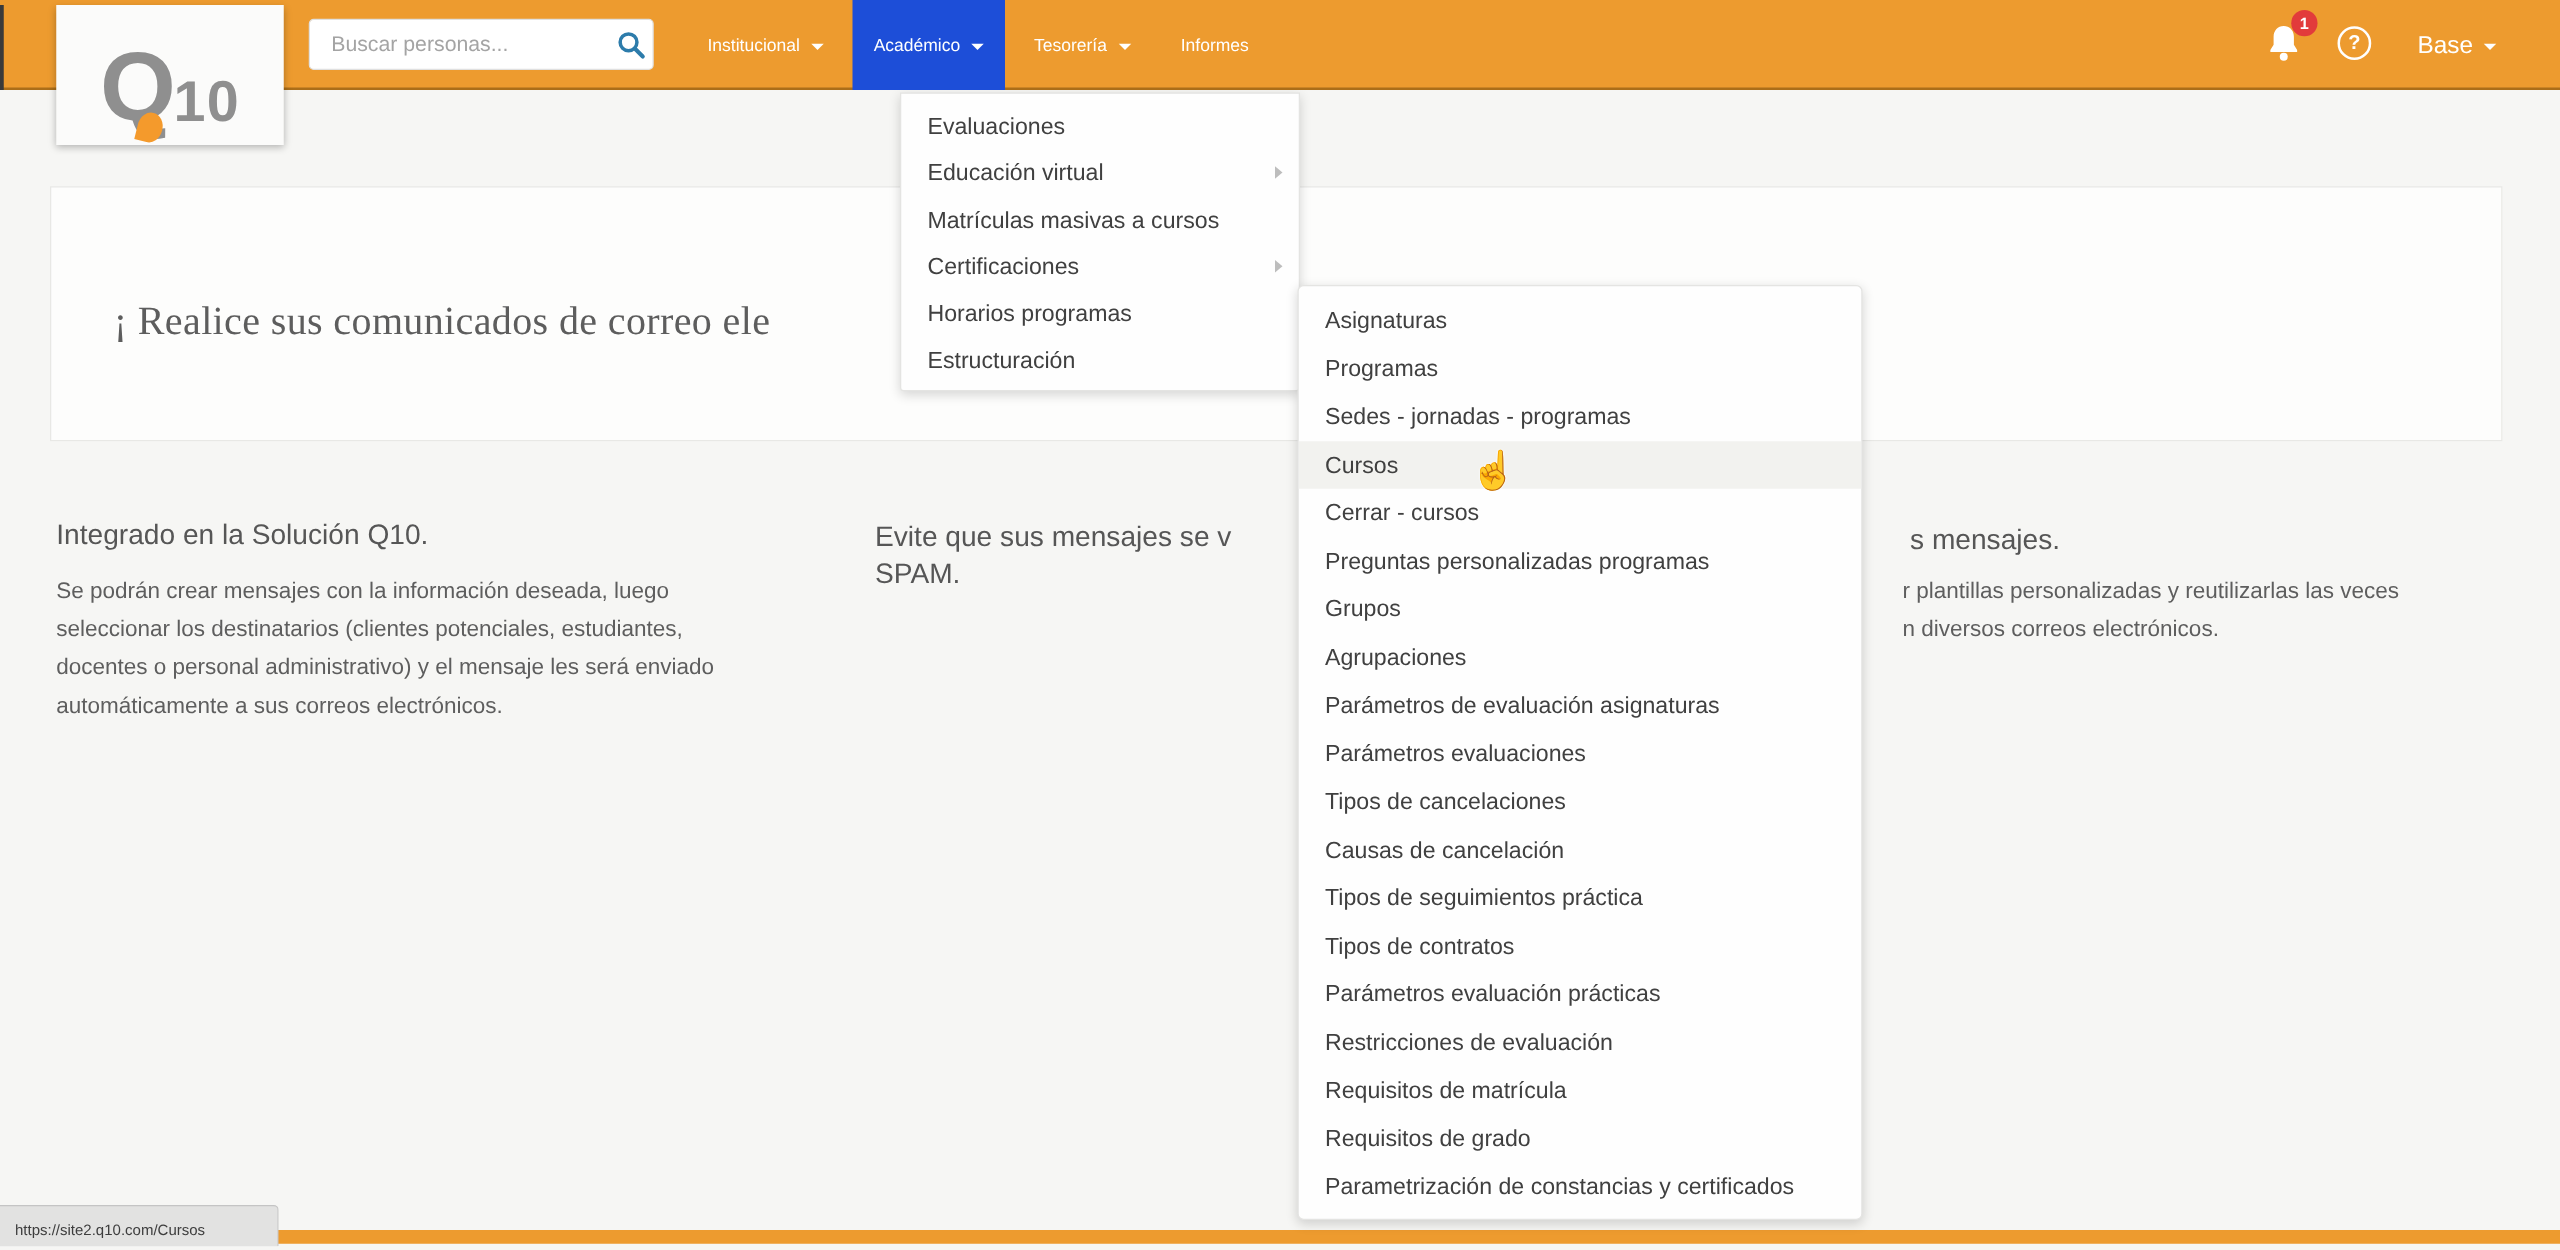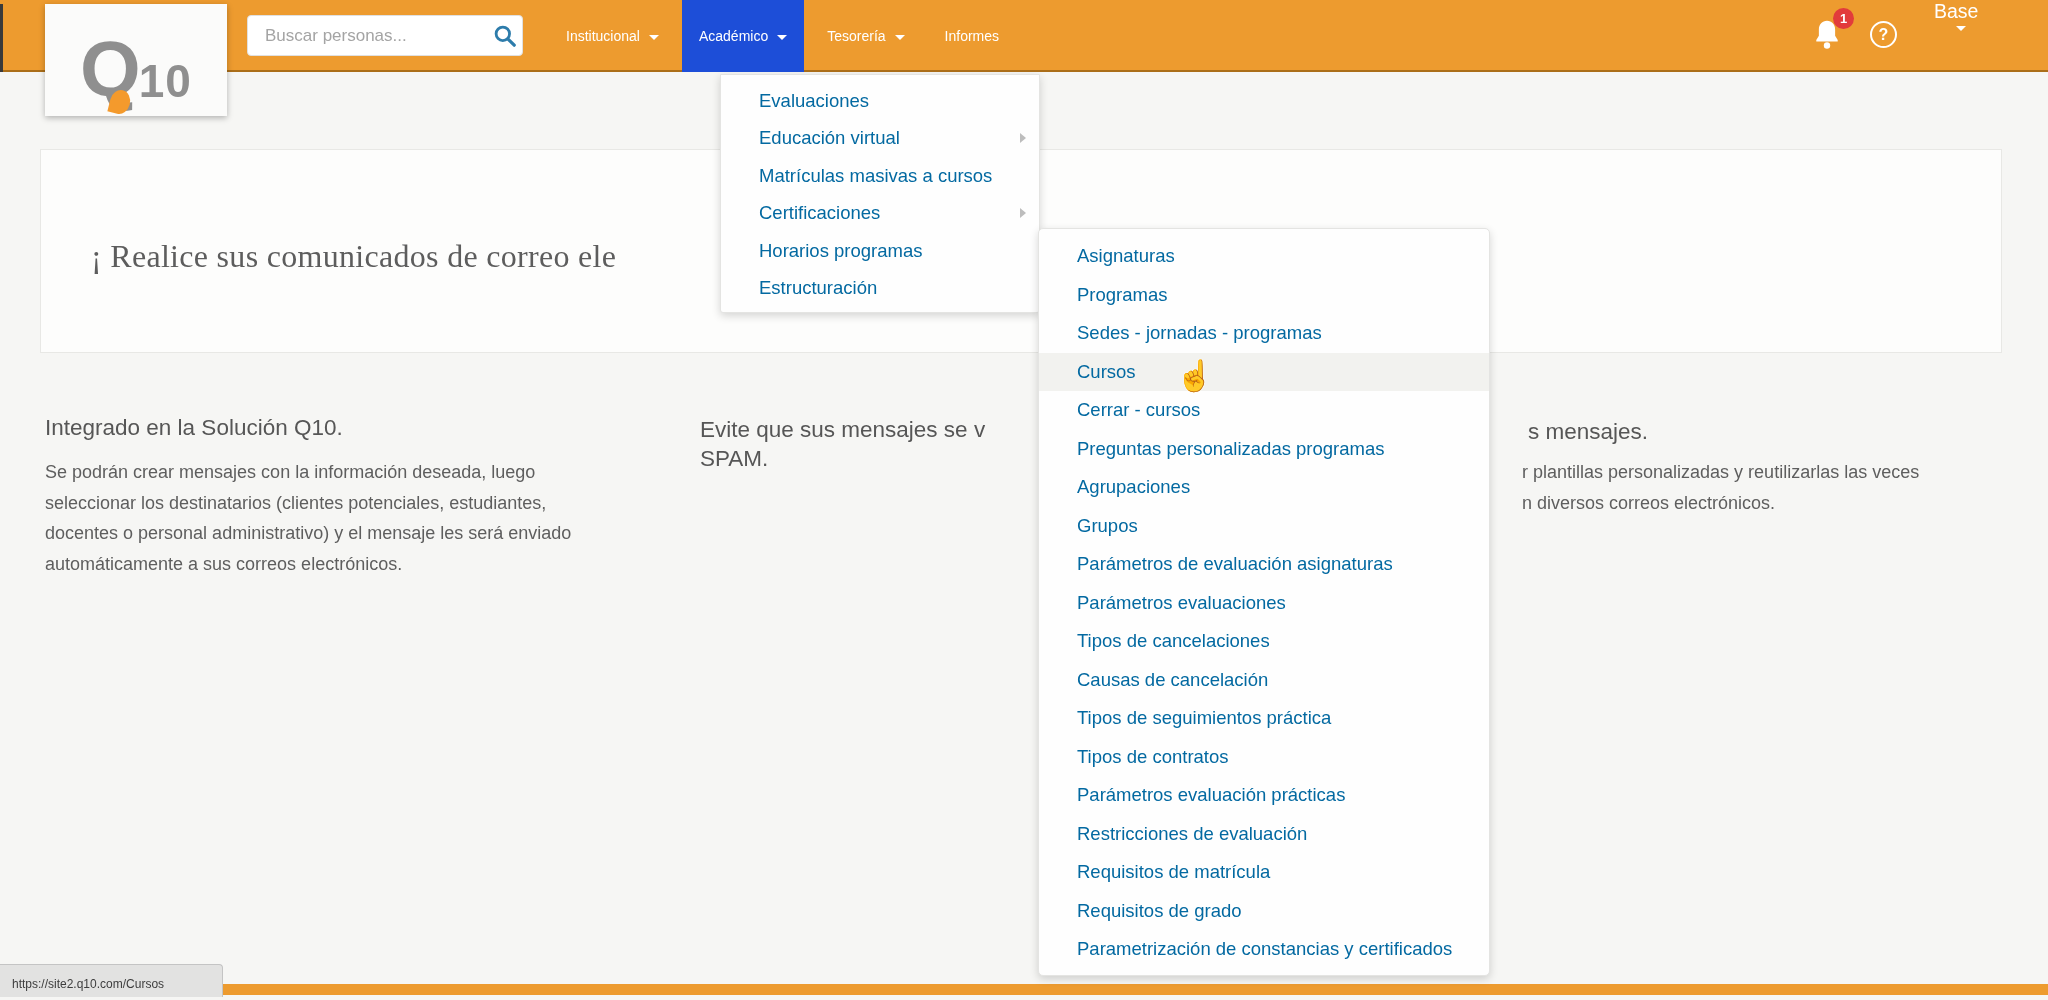--- a/index.html
+++ b/index.html
@@ -70,21 +70,21 @@
     display:flex; align-items:center; justify-content:center; z-index:57;
   }
   .help-circle {
     position:absolute; left:1870px; top:21px; width:27px; height:27px;
     border:2.5px solid #fff; border-radius:50%;
     color:#fff; font-size:16px; font-weight:bold;
     display:flex; align-items:center; justify-content:center; cursor:pointer;
   }
   .account {
     position:absolute; left:1934px; top:0; height:72px;
-    display:flex; align-items:center; color:#fff; font-size:19.5px; cursor:pointer;flex-direction:column;
+    display:flex; align-items:center; color:#fff; font-size:19.5px; cursor:pointer;
   }
 
   
   .hero-card {
     position:absolute; left:40px; top:149px; width:1962px; height:204px;
     background:#fdfdfc; border:1px solid #e8e8e5; z-index:1;
   }
   .hero-title {
     position:absolute; left:50px; top:88px;
     font-size:32px; color:#5d5d5d; letter-spacing:.3px; white-space:nowrap;font-family:Liberation Serif, serif;
@@ -112,21 +112,21 @@
   }
   .academico-panel .menu-item { height:37.5px; }
   .estructuracion-panel {
     left:1038px; top:228px; width:452px; height:748px;
     padding:8px 0; border-radius:5px; z-index:41;
   }
   .estructuracion-panel .menu-item { height:38.5px; }
 
   .menu-item {
     position:relative; display:flex; align-items:center;
-    padding-left:38px; font-size:18.5px; color:#0369a1;
+    padding-left:21px; font-size:18.5px; color:#404040;
     white-space:nowrap; cursor:pointer;
   }
   .menu-item.hover { background:#f2f2ef; }
   .sub-arrow {
     display:none; position:absolute; right:13px; width:0; height:0;
     border-top:5px solid transparent; border-bottom:5px solid transparent;
     border-left:6px solid #bdbdbd;
   }
   .menu-item.has-sub .sub-arrow { display:block; }
 
@@ -294,25 +294,25 @@
 
       <div class="menu-item">
         <span>Cerrar - cursos</span>
       </div>
 
       <div class="menu-item">
         <span>Preguntas personalizadas programas</span>
       </div>
 
       <div class="menu-item">
+        <span>Grupos</span>
+      </div>
+
+      <div class="menu-item">
         <span>Agrupaciones</span>
-      </div>
-
-      <div class="menu-item">
-        <span>Grupos</span>
       </div>
 
       <div class="menu-item">
         <span>Parámetros de evaluación asignaturas</span>
       </div>
 
       <div class="menu-item">
         <span>Parámetros evaluaciones</span>
       </div>
 

